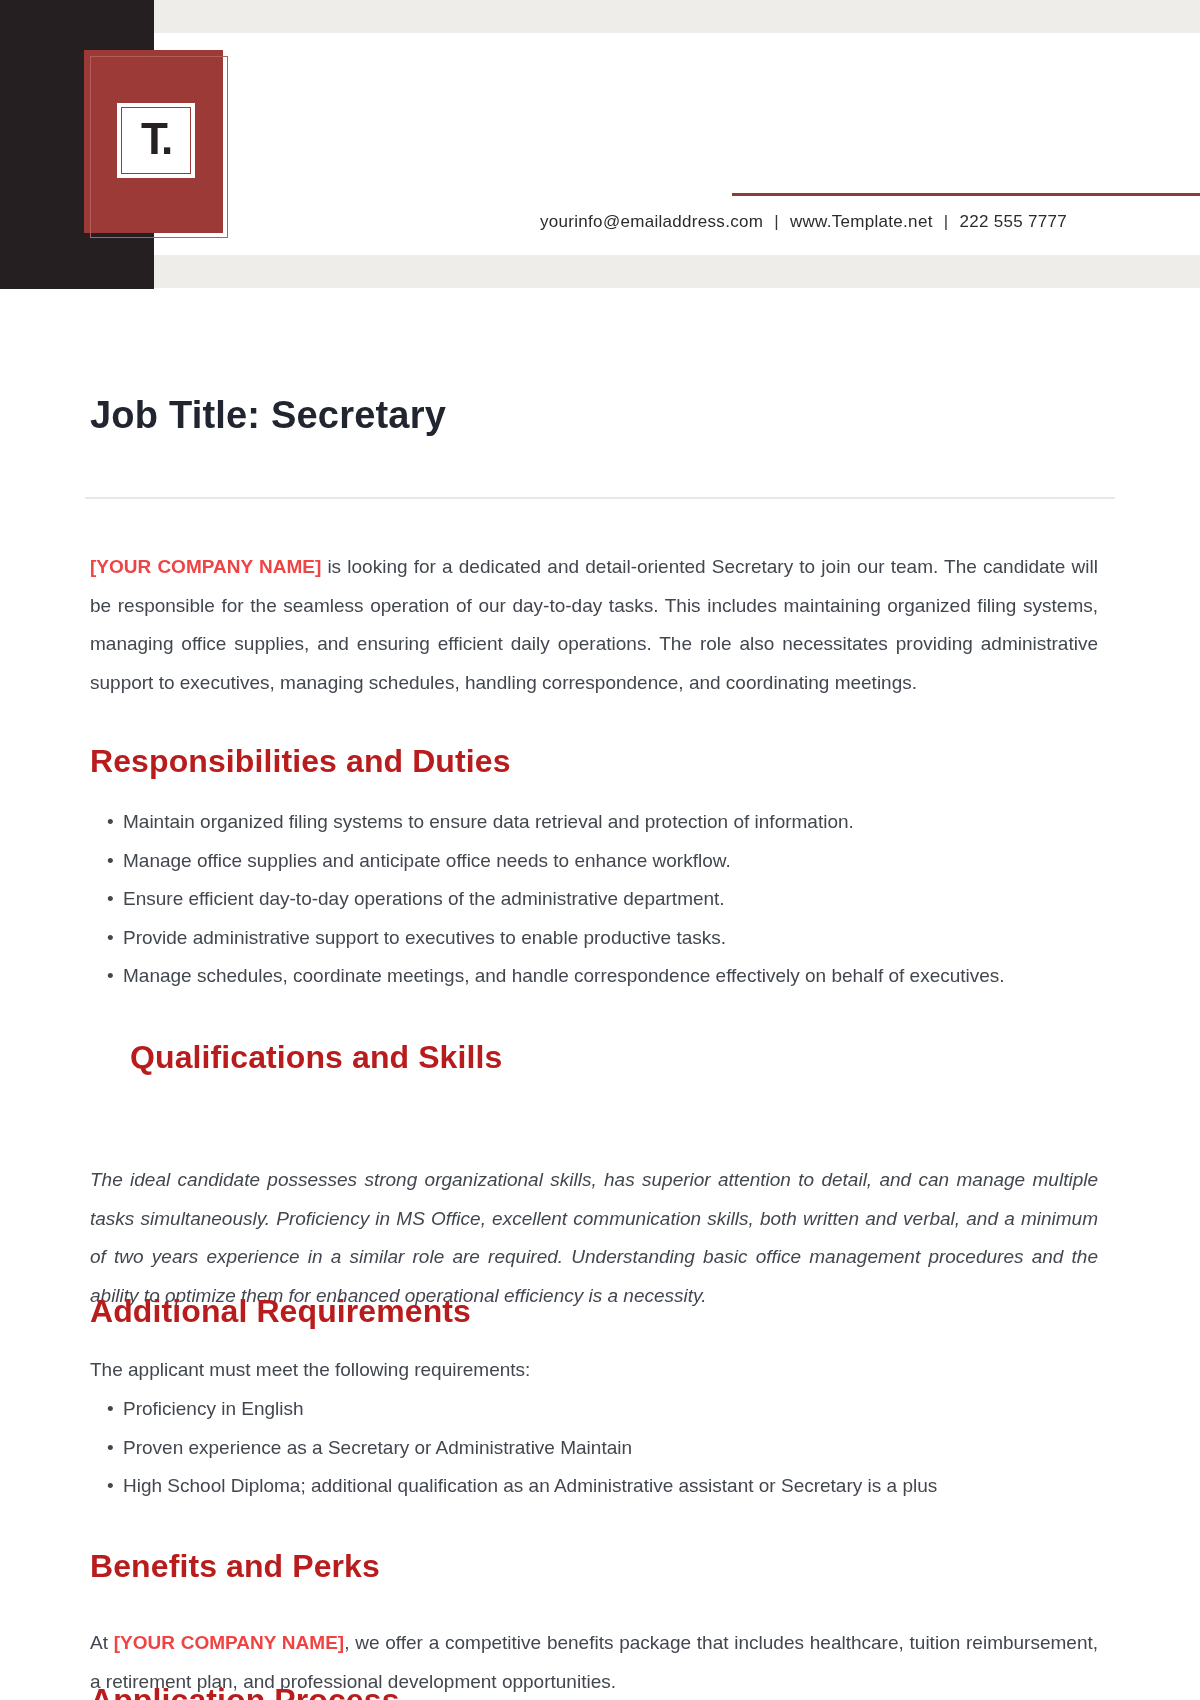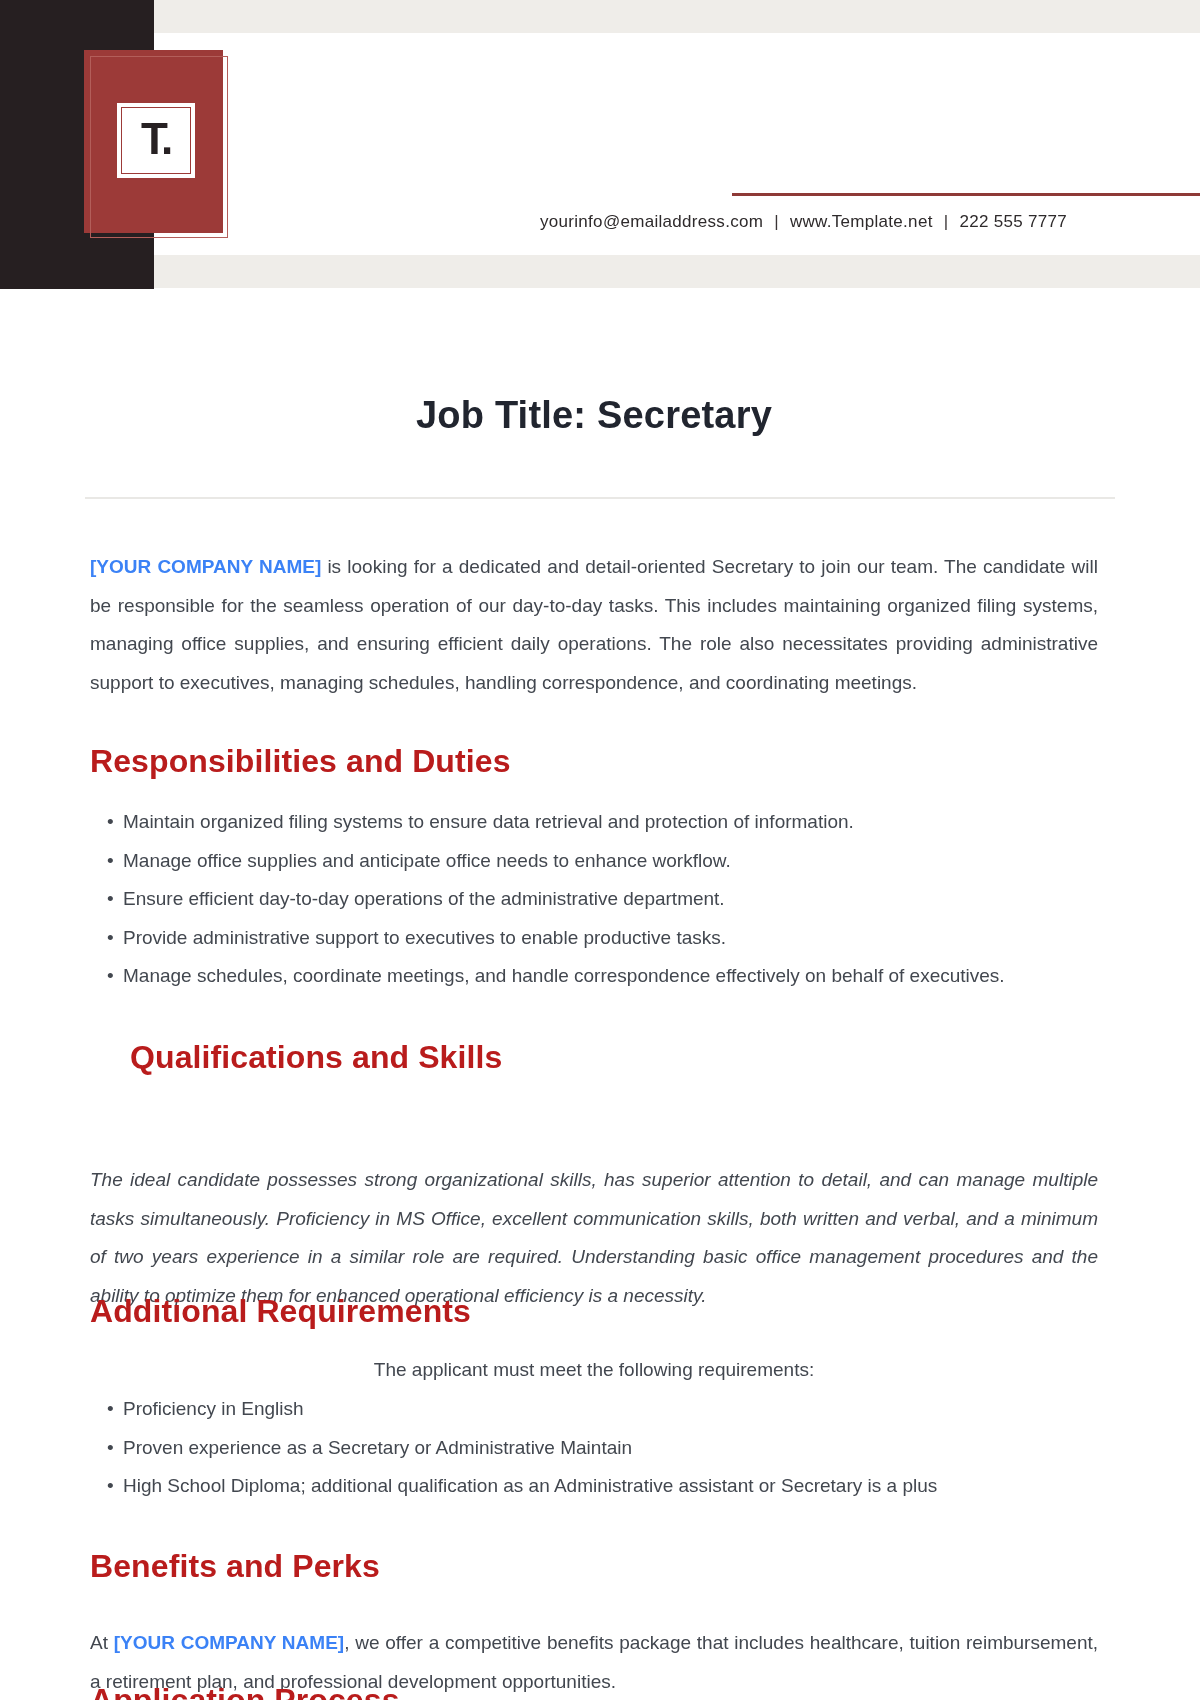--- a/index.html
+++ b/index.html
@@ -20,28 +20,28 @@
   .logo-inner-frame { width:100%; height:100%; border:1.5px solid #9c3a38; box-sizing:border-box;
                       display:flex; align-items:center; justify-content:center; }
   .logo-letter  { font-size:44px; font-weight:bold; color:#272123; letter-spacing:-2px; line-height:1; padding-bottom:3px; }
 
   .red-line { left:732px; top:193px; width:468px; height:3px; background:#8e3a37; }
   .contact  { left:540px; top:211px; width:656px; white-space:nowrap;
               font-size:17px; color:#2e2a2b; letter-spacing:0.3px; line-height:22px; }
   .contact .sep { padding:0 11px; color:#3a3536; }
 
   
-  .doc-title { left:90px; top:394px; width:1008px; text-align:center;
+  .doc-title { left:90px; top:394px; width:1008px; 
                font-size:38px; font-weight:bold; color:#21252f; letter-spacing:0.2px; line-height:42px; }
   .divider   { left:85px; top:497px; width:1030px; height:2px; background:#e9e8e5; }
 
   .para { left:90px; width:1008px; font-size:19px; line-height:38.6px; color:#42474f; }
   .justify { text-align:justify; }
-  .b  { font-weight:bold; color:#3b82f6; }
-  .p1 { top:548px; }  .p2 { top:1161px;font-style:italic; }  .p3 { top:1351px;text-align:center; }  .p4 { top:1624px; }
+  .b  { font-weight:bold; color:#ef4444; }
+  .p1 { top:548px; }  .p2 { top:1161px;font-style:italic; }  .p3 { top:1351px; }  .p4 { top:1624px; }
 
   .h2 { left:90px; width:1008px; font-size:32px; font-weight:bold; color:#b91c1c; line-height:31px; letter-spacing:0.1px; }
   .h-resp { top:746px; } .h-qual { top:1042px;margin-left:40px; } .h-addl { top:1296px; } .h-ben { top:1551px; } .h-app { top:1685px; }
 
   .bullets { left:90px; width:1008px; }
   .bl1 { top:803px; } .bl2 { top:1390px; }
   .bullet-item   { display:flex; font-size:19px; line-height:38.6px; color:#42474f; text-align:left; }
   .bullet-marker { flex:none; width:16px; margin-left:17px; }
 </style>
 </head>

